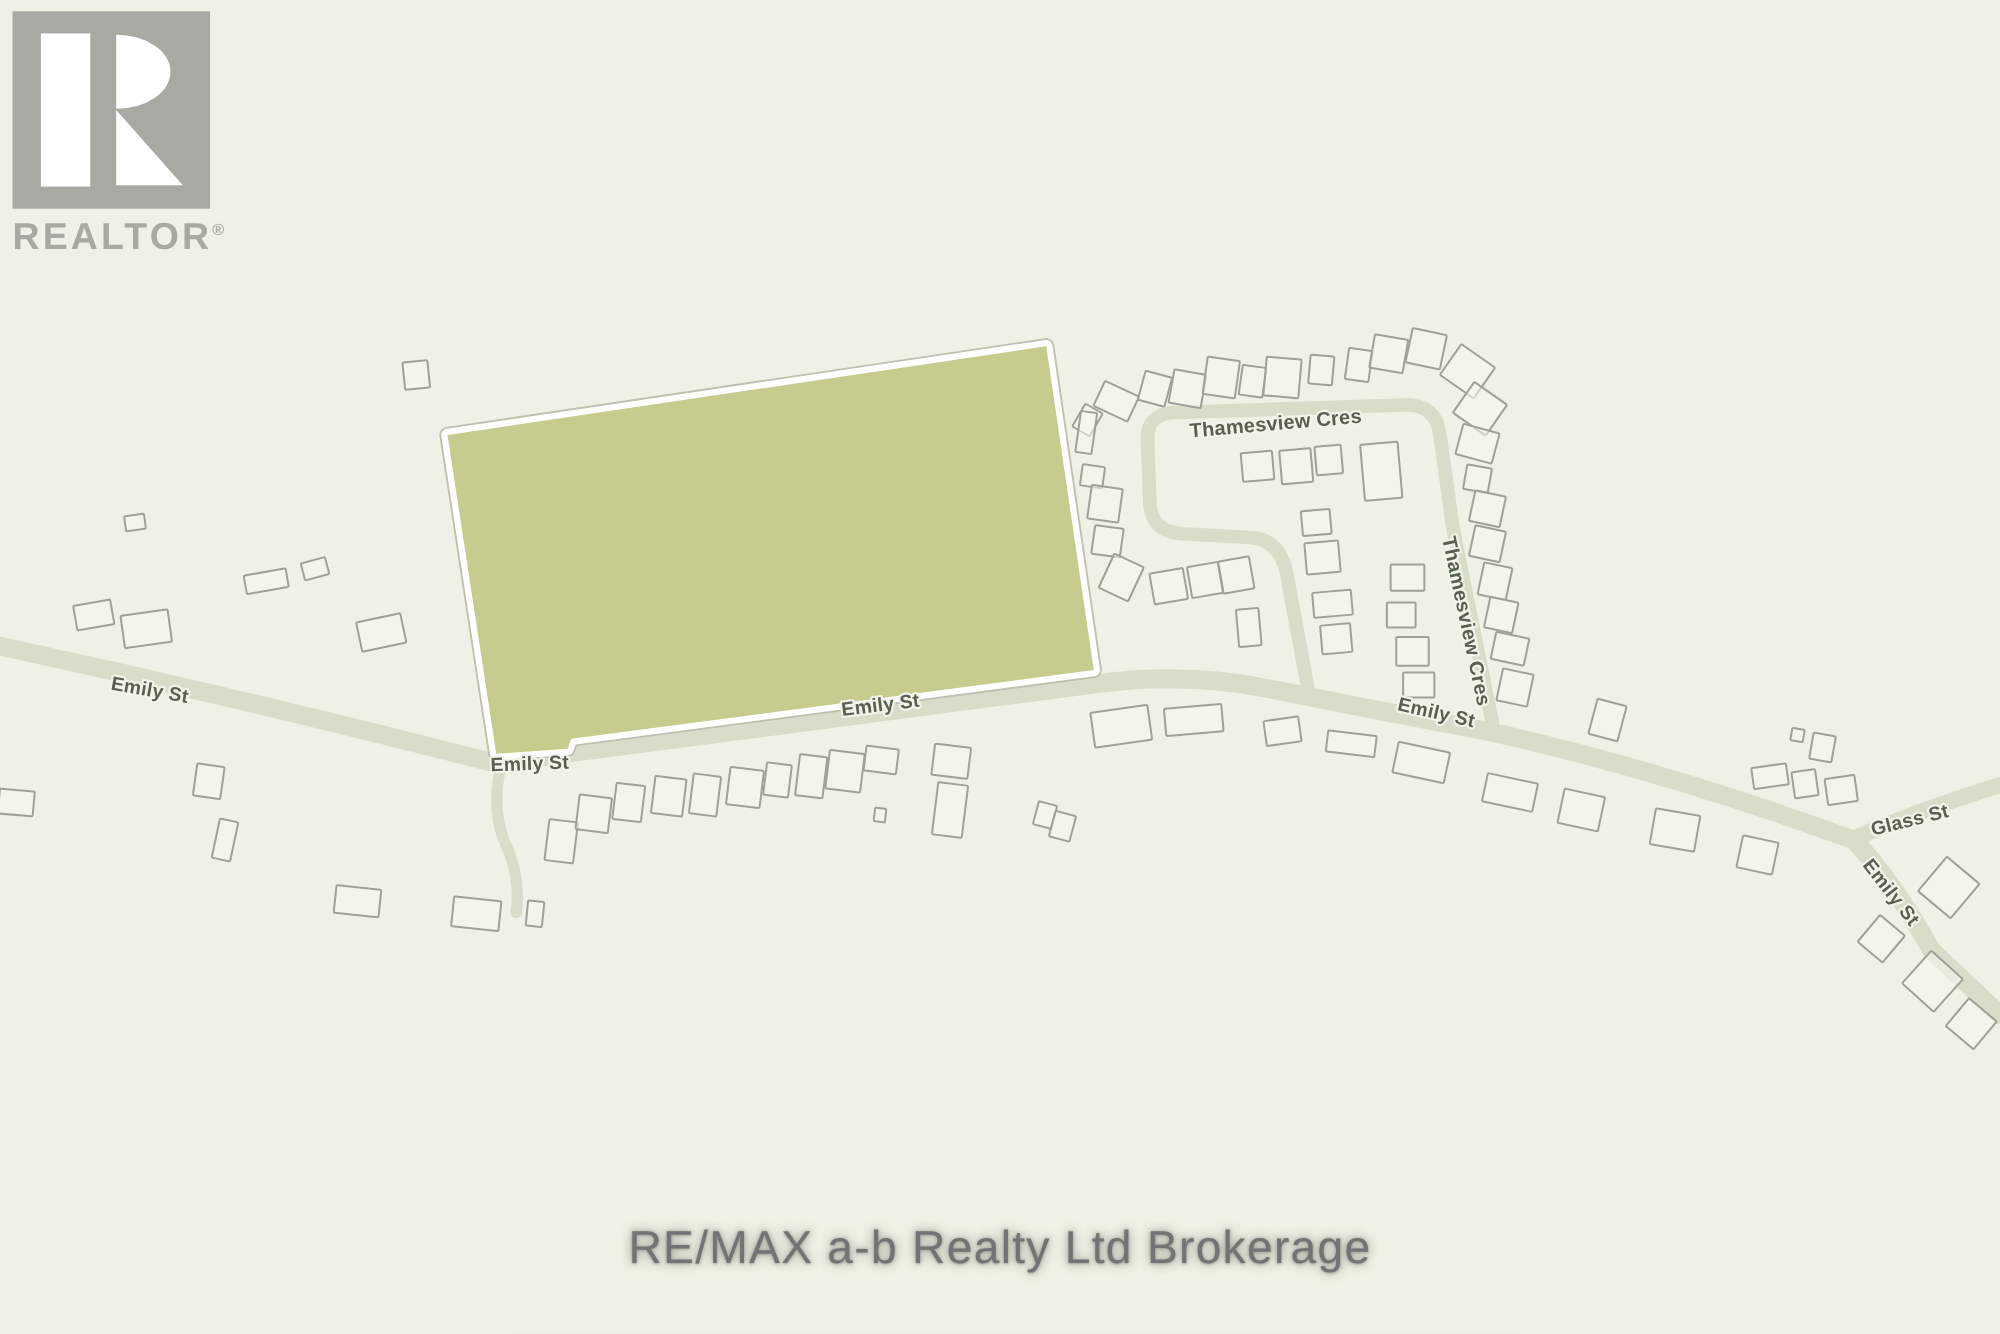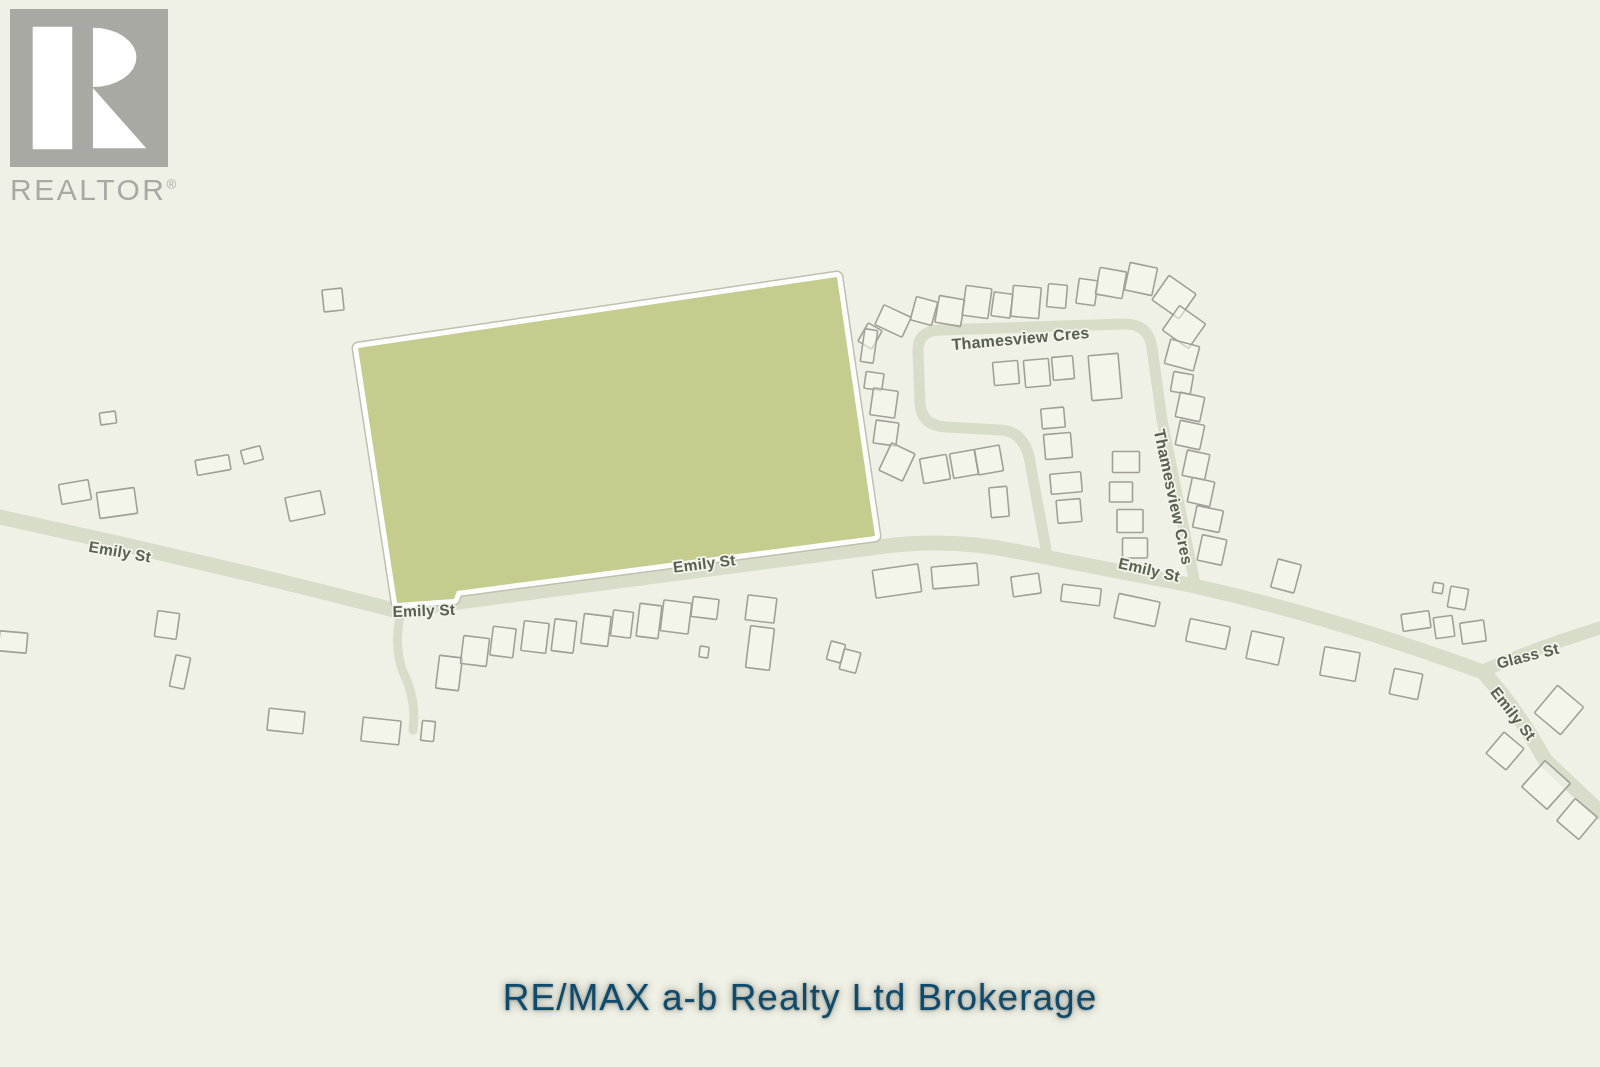--- a/index.html
+++ b/index.html
@@ -4,27 +4,27 @@
 <style>
   html,body{margin:0;padding:0;background:#e8e8e0;}
   .stage{
     position:relative;width:1600px;height:1067px;overflow:hidden;
     background:#f0f1e6;font-family:"Liberation Sans",sans-serif;
   }
   .stage svg.map{position:absolute;left:0;top:0;}
   .logo{position:absolute;left:10px;top:9px;width:200px;}
   .logo-box{width:158px;height:158px;background:#a9a9a4;}
   .logo-text{
-    margin-top:8px;font-size:30px;font-weight:400;color:#a9a9a4;
+    margin-top:8px;font-size:30px;font-weight:700;color:#a9a9a4;
     letter-spacing:2.5px;line-height:1;white-space:nowrap;
   }
   .logo-text sup{font-size:13px;letter-spacing:0;}
   .watermark{
     position:absolute;left:0;top:977px;width:100%;text-align:center;
-    font-size:37px;font-weight:400;letter-spacing:1px;color:#0c4a6e;
+    font-size:37px;font-weight:400;letter-spacing:1px;color:#737373;
     text-shadow:0 0 9px rgba(138,138,126,0.95),0 0 3px rgba(138,138,126,0.55),0 1px 2px rgba(138,138,126,0.45);
     white-space:nowrap;
   }
   .street-label{
     font-family:"Liberation Sans",sans-serif;font-weight:bold;
     paint-order:stroke;stroke:#f2f3ea;stroke-width:3.5px;stroke-linejoin:round;
     letter-spacing:0.2px;
   }
 </style>
 </head>

